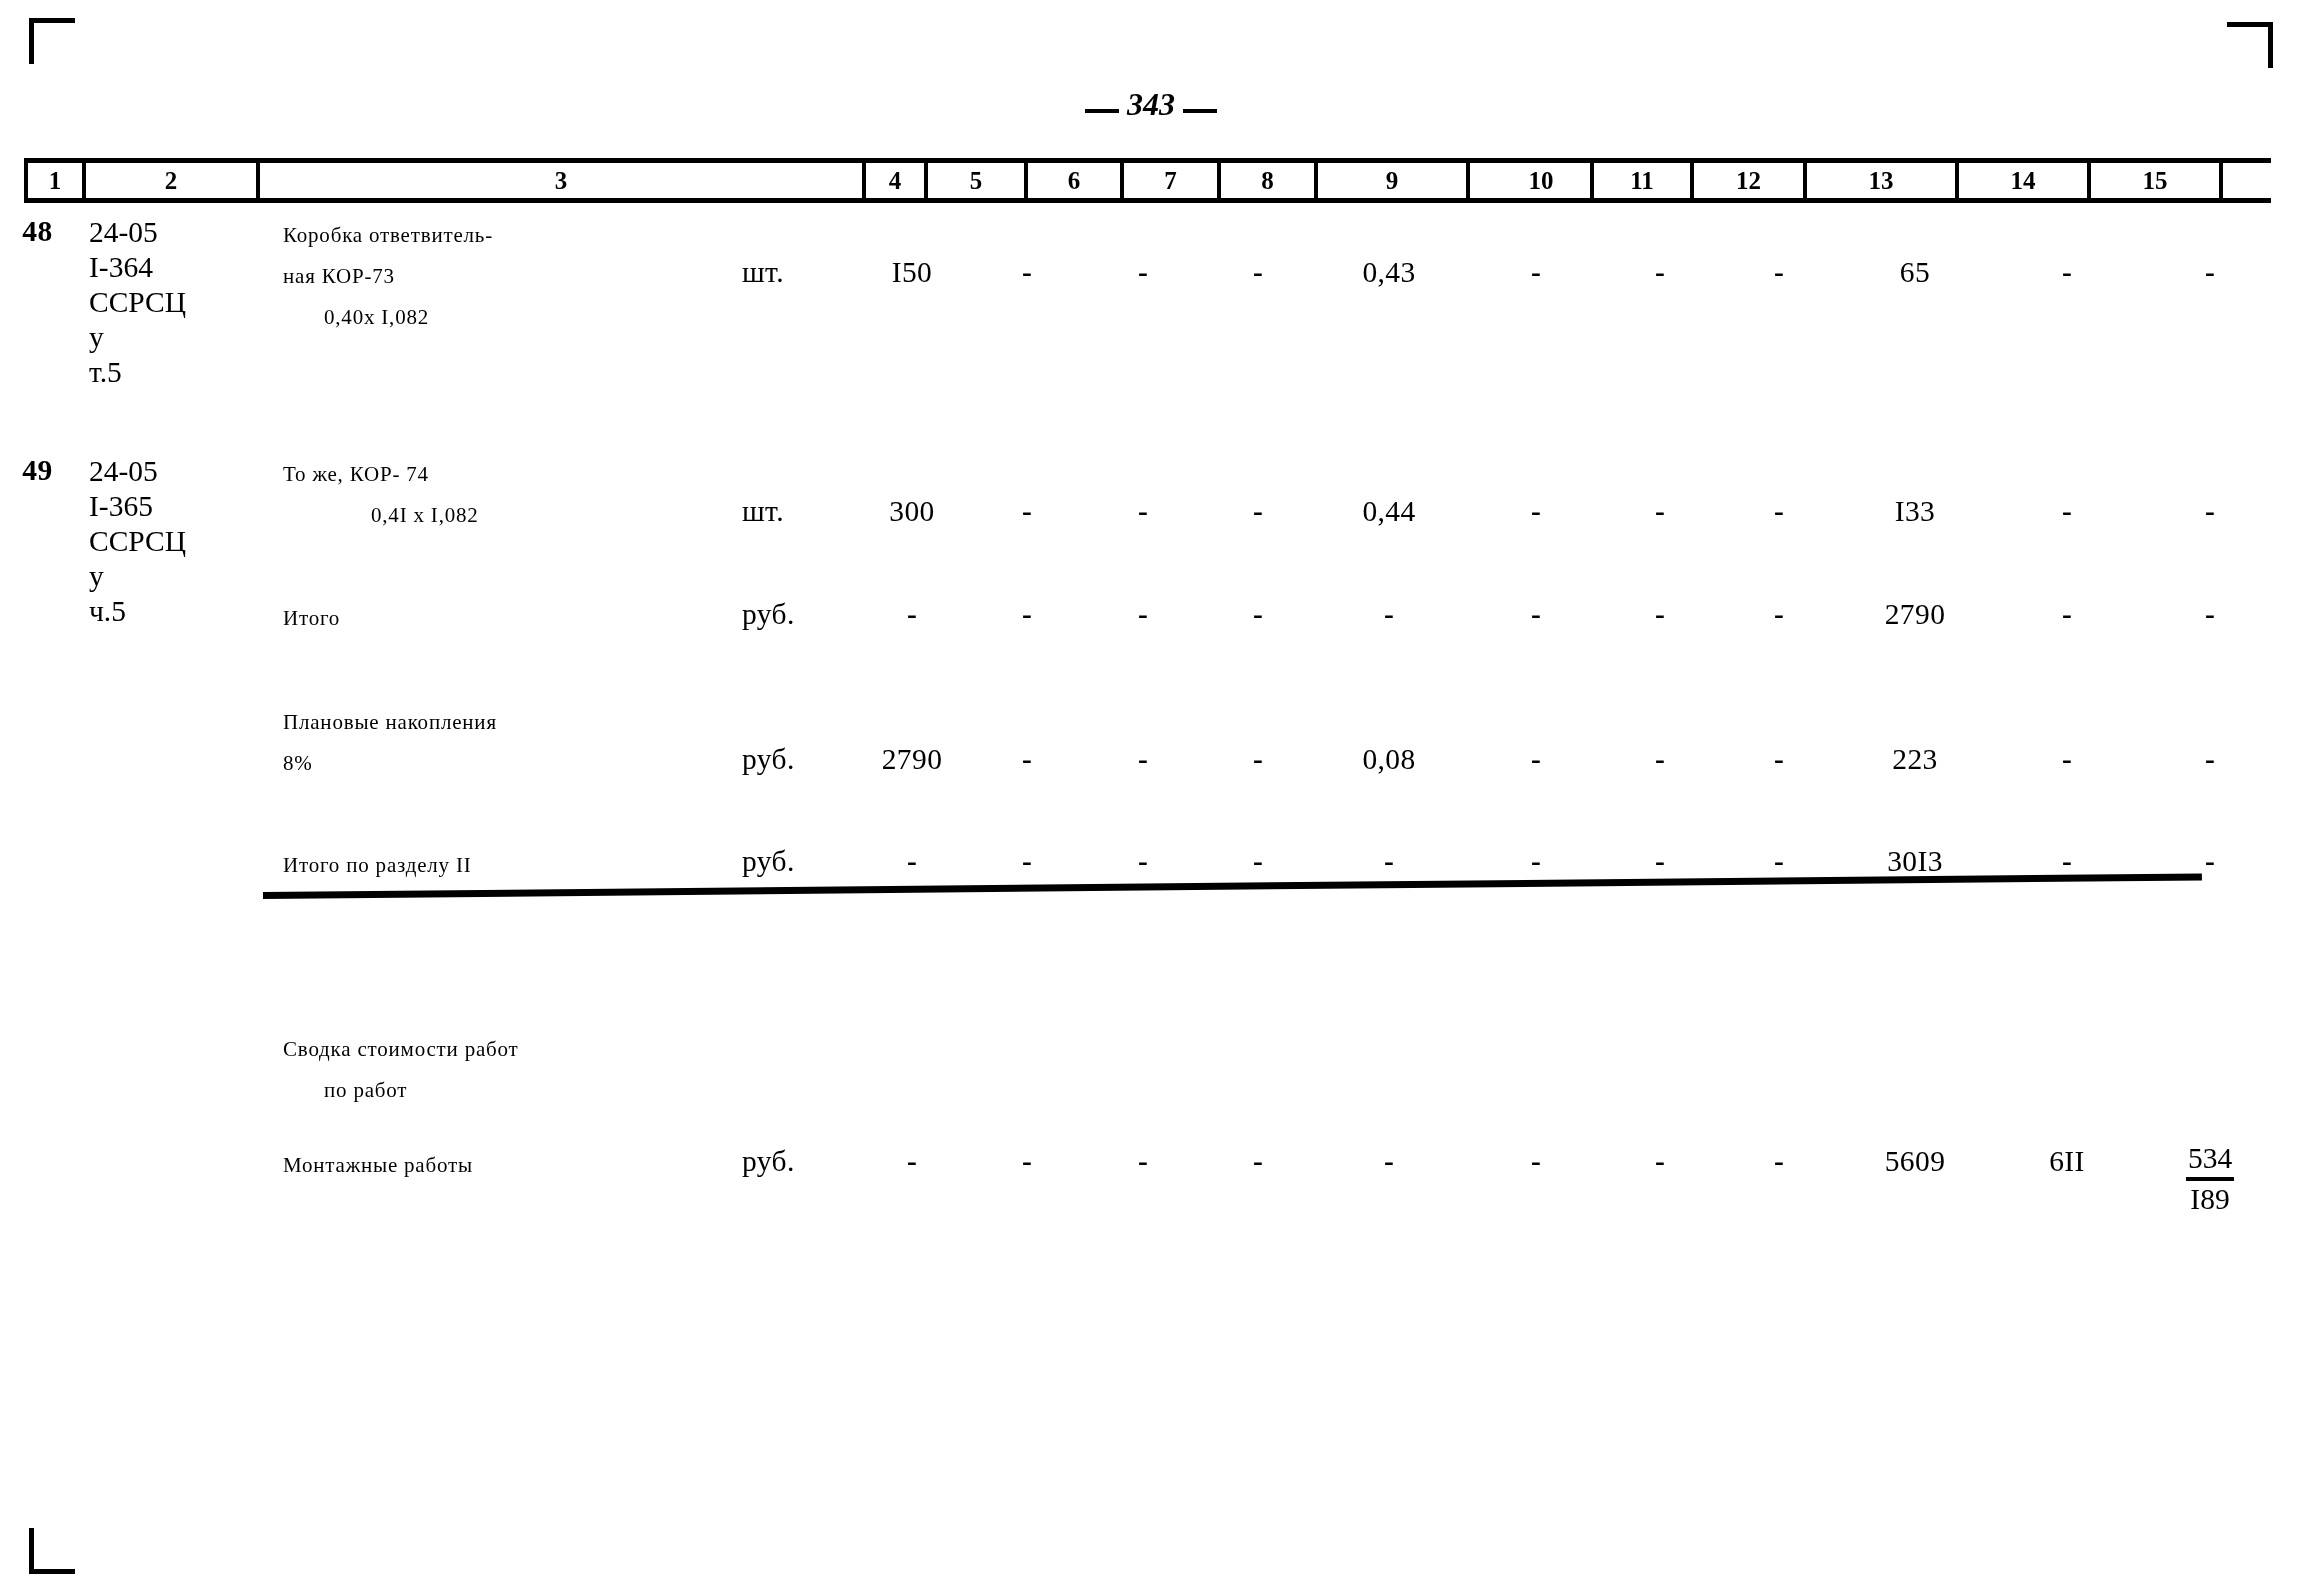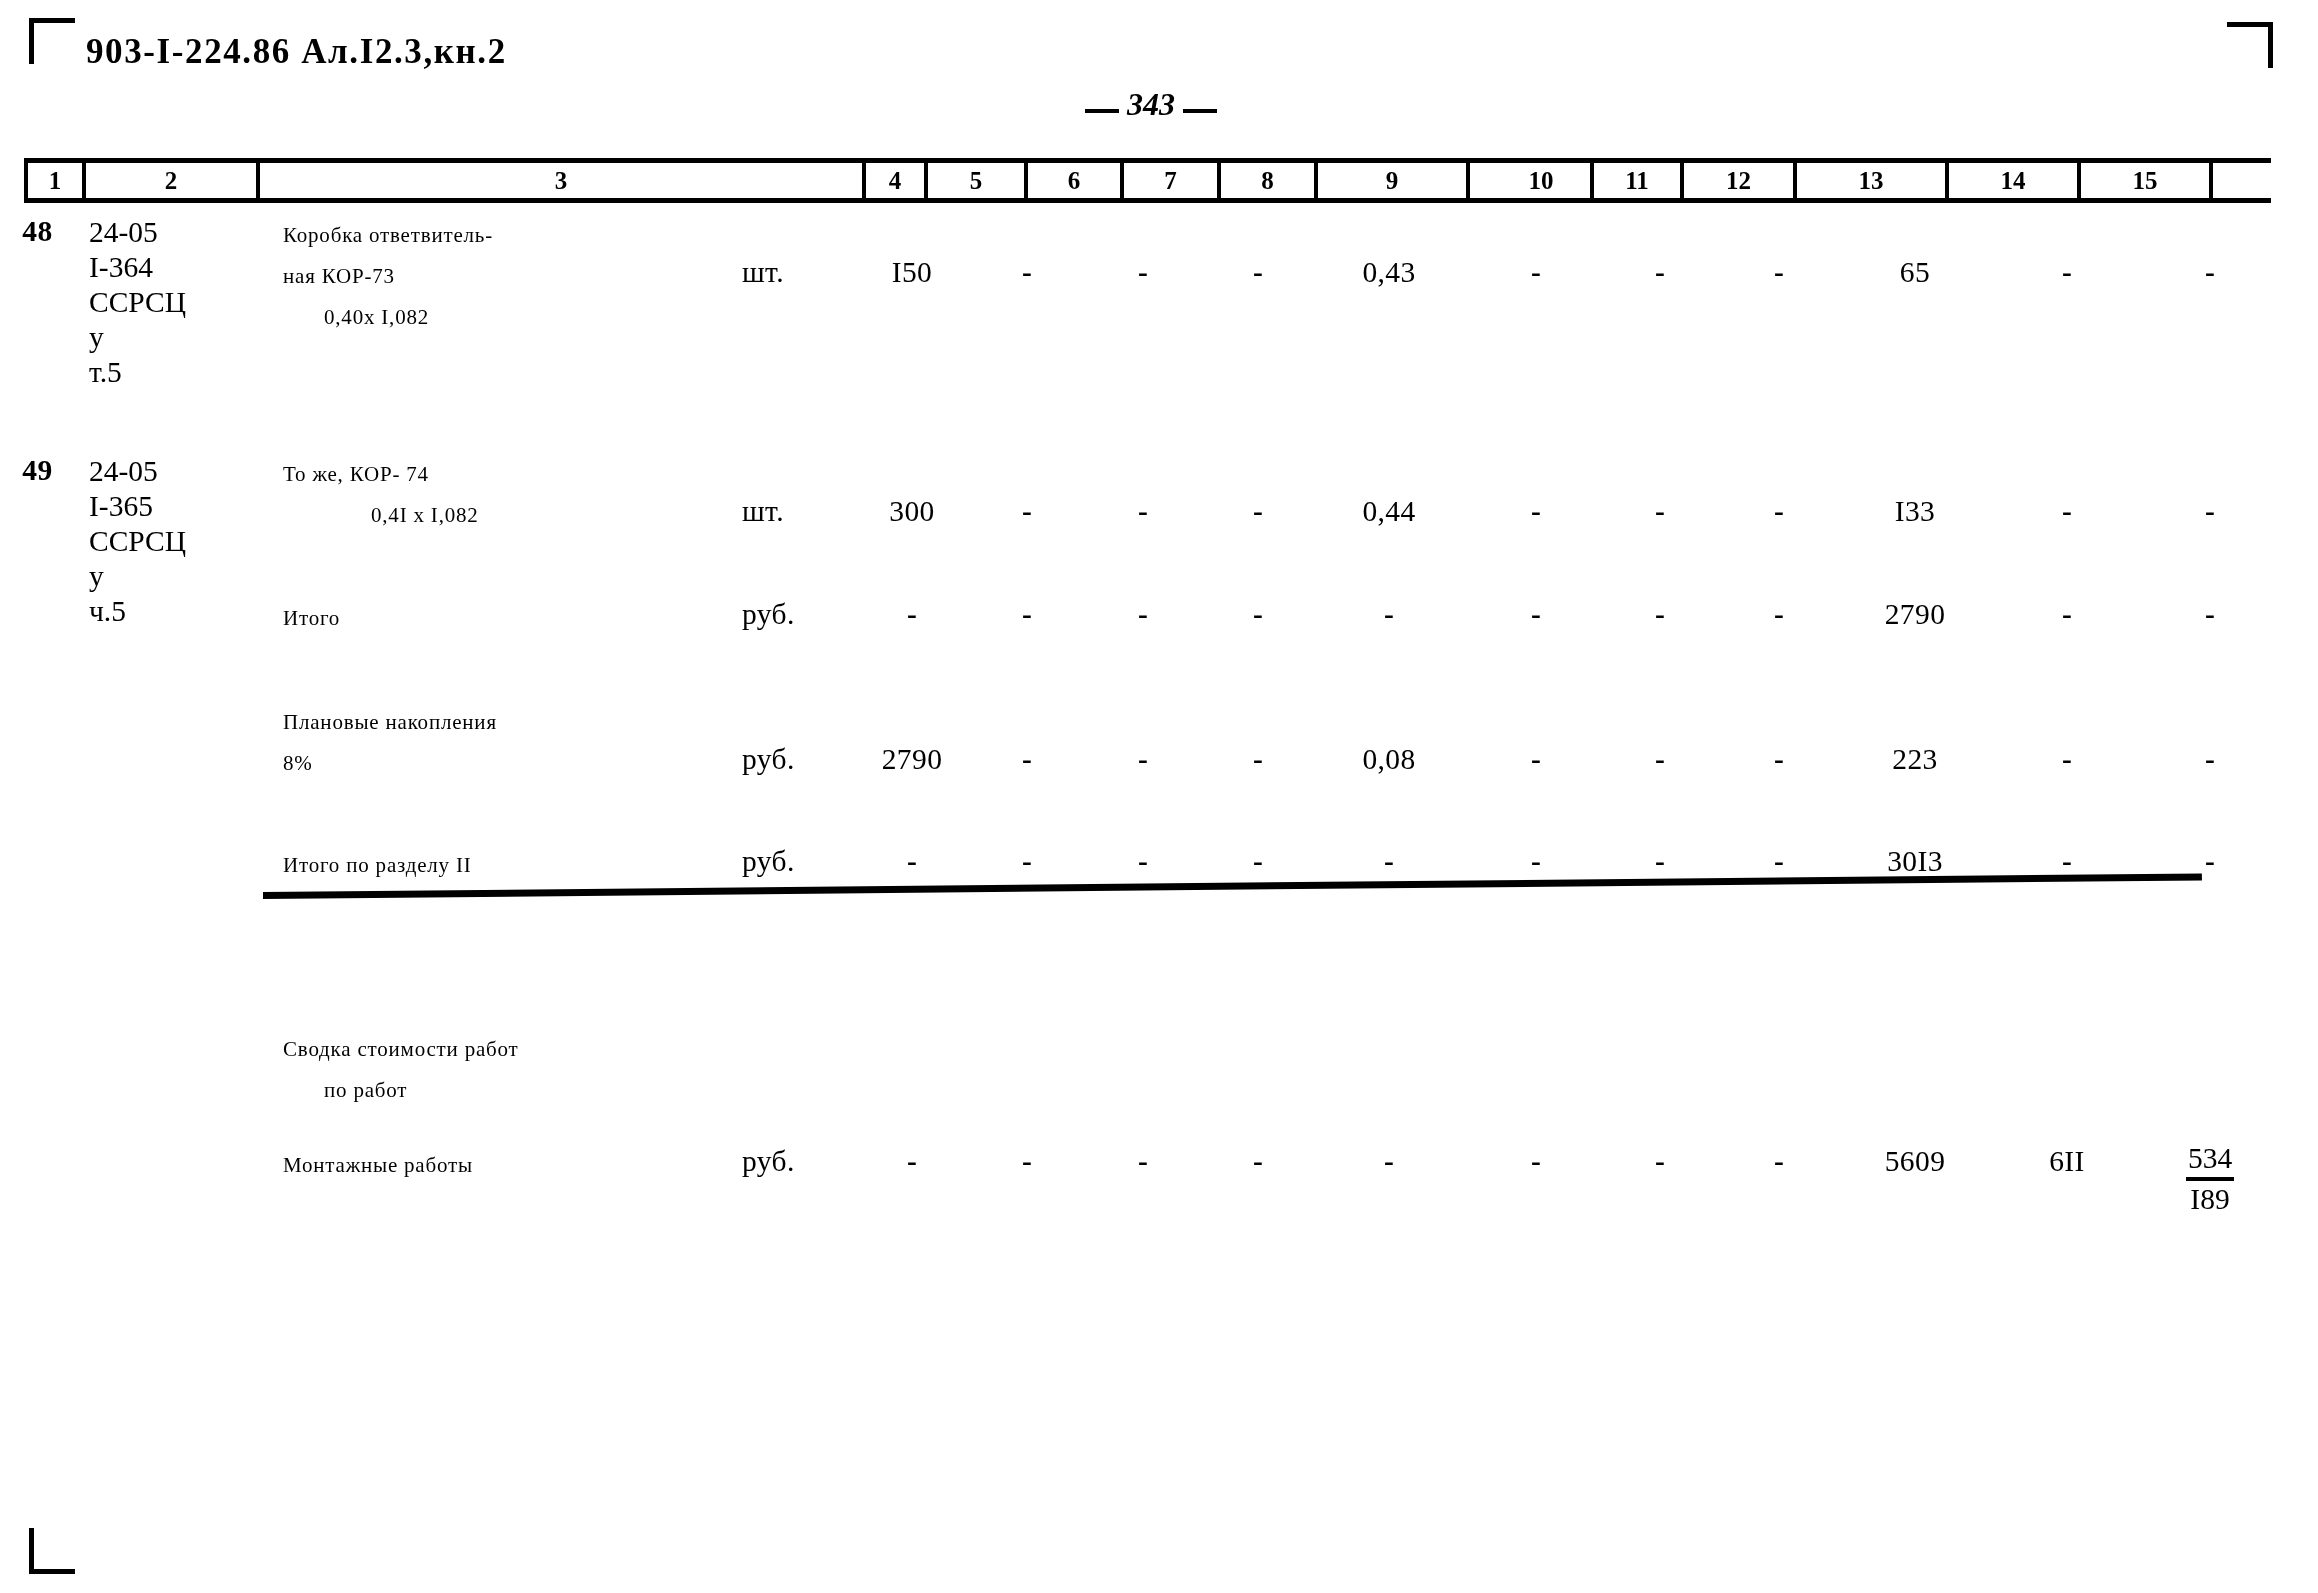--- a/index.html
+++ b/index.html
@@ -174,40 +174,39 @@
 </style>
 </head>
 <body>
 
 <div id="page">
 
   <div class="crop tl"></div>
   <div class="crop tr"></div>
   <div class="crop bl"></div>
 
-  <div id="doc-header">903-I-224.86  Ал.I2.3,кн.2</div>
 
   <div id="page-number">
     <span class="tick"></span>
     <span>343</span>
     <span class="tick"></span>
   </div>
 
   <div id="col-header">
       <div class="ch-cell" style="width: 62px;">1</div>
       <div class="ch-cell" style="width: 174px;">2</div>
       <div class="ch-cell" style="width: 606px;">3</div>
       <div class="ch-cell" style="width: 62px;">4</div>
       <div class="ch-cell" style="width: 100px;">5</div>
       <div class="ch-cell" style="width: 96px;">6</div>
       <div class="ch-cell" style="width: 97px;">7</div>
       <div class="ch-cell" style="width: 97px;">8</div>
       <div class="ch-cell" style="width: 152px;">9</div>
       <div class="ch-cell" style="width: 102px; margin-left: 22px;">10</div>
-      <div class="ch-cell" style="width: 90px;">11</div>
+      <div class="ch-cell" style="width: 100px;">11</div>
       <div class="ch-cell" style="width: 113px;">12</div>
       <div class="ch-cell" style="width: 152px;">13</div>
       <div class="ch-cell" style="width: 132px;">14</div>
       <div class="ch-cell" style="width: 132px;">15</div>
     </div>
 
   <div id="table-body">
       <div class="row" style="height: 0px; top: 0px; position: absolute;">
         <div class="cell c1" style="top: 0px; font-weight: 700;">48</div>
         <div class="code-stack" style="top: 0px;"><div>24-05</div><div>I-364</div><div>ССРСЦ</div><div>у</div><div>т.5</div></div>

